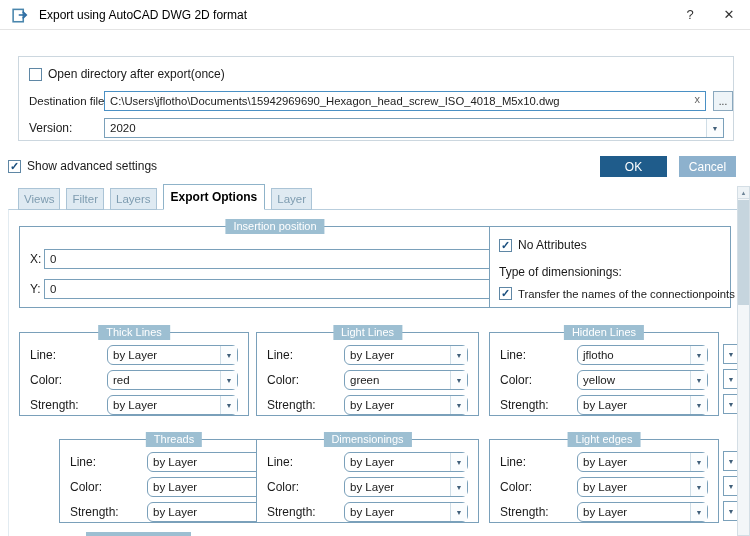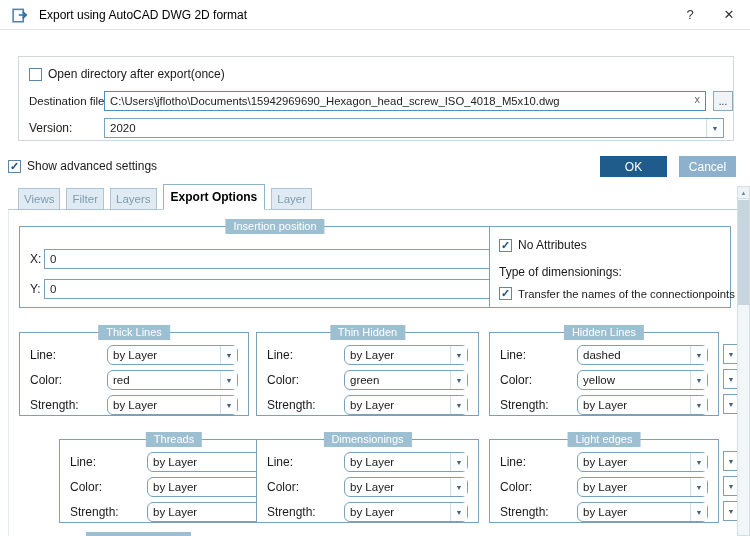--- a/index.html
+++ b/index.html
@@ -216,21 +216,21 @@
       <div class="combo">
         <span class="val">by Layer</span>
         <span class="cbtn">
             <i>▼</i>
           </span>
       </div>
     </div>
   </div>
 
   <div class="group lg g1">
-    <span class="badge">Thin Hidden</span>
+    <span class="badge">Light Lines</span>
     <div class="lg-row r-line">
       <span class="lg-label">Line:</span>
       <div class="combo">
         <span class="val">by Layer</span>
         <span class="cbtn">
             <i>▼</i>
           </span>
       </div>
     </div>
     <div class="lg-row r-color">
@@ -251,21 +251,21 @@
           </span>
       </div>
     </div>
   </div>
 
   <div class="group lg g2">
     <span class="badge">Hidden Lines</span>
     <div class="lg-row r-line">
       <span class="lg-label">Line:</span>
       <div class="combo">
-        <span class="val">dashed</span>
+        <span class="val">jflotho</span>
         <span class="cbtn">
             <i>▼</i>
           </span>
       </div>
     </div>
     <div class="lg-row r-color">
       <span class="lg-label">Color:</span>
       <div class="combo">
         <span class="val">yellow</span>
         <span class="cbtn">

